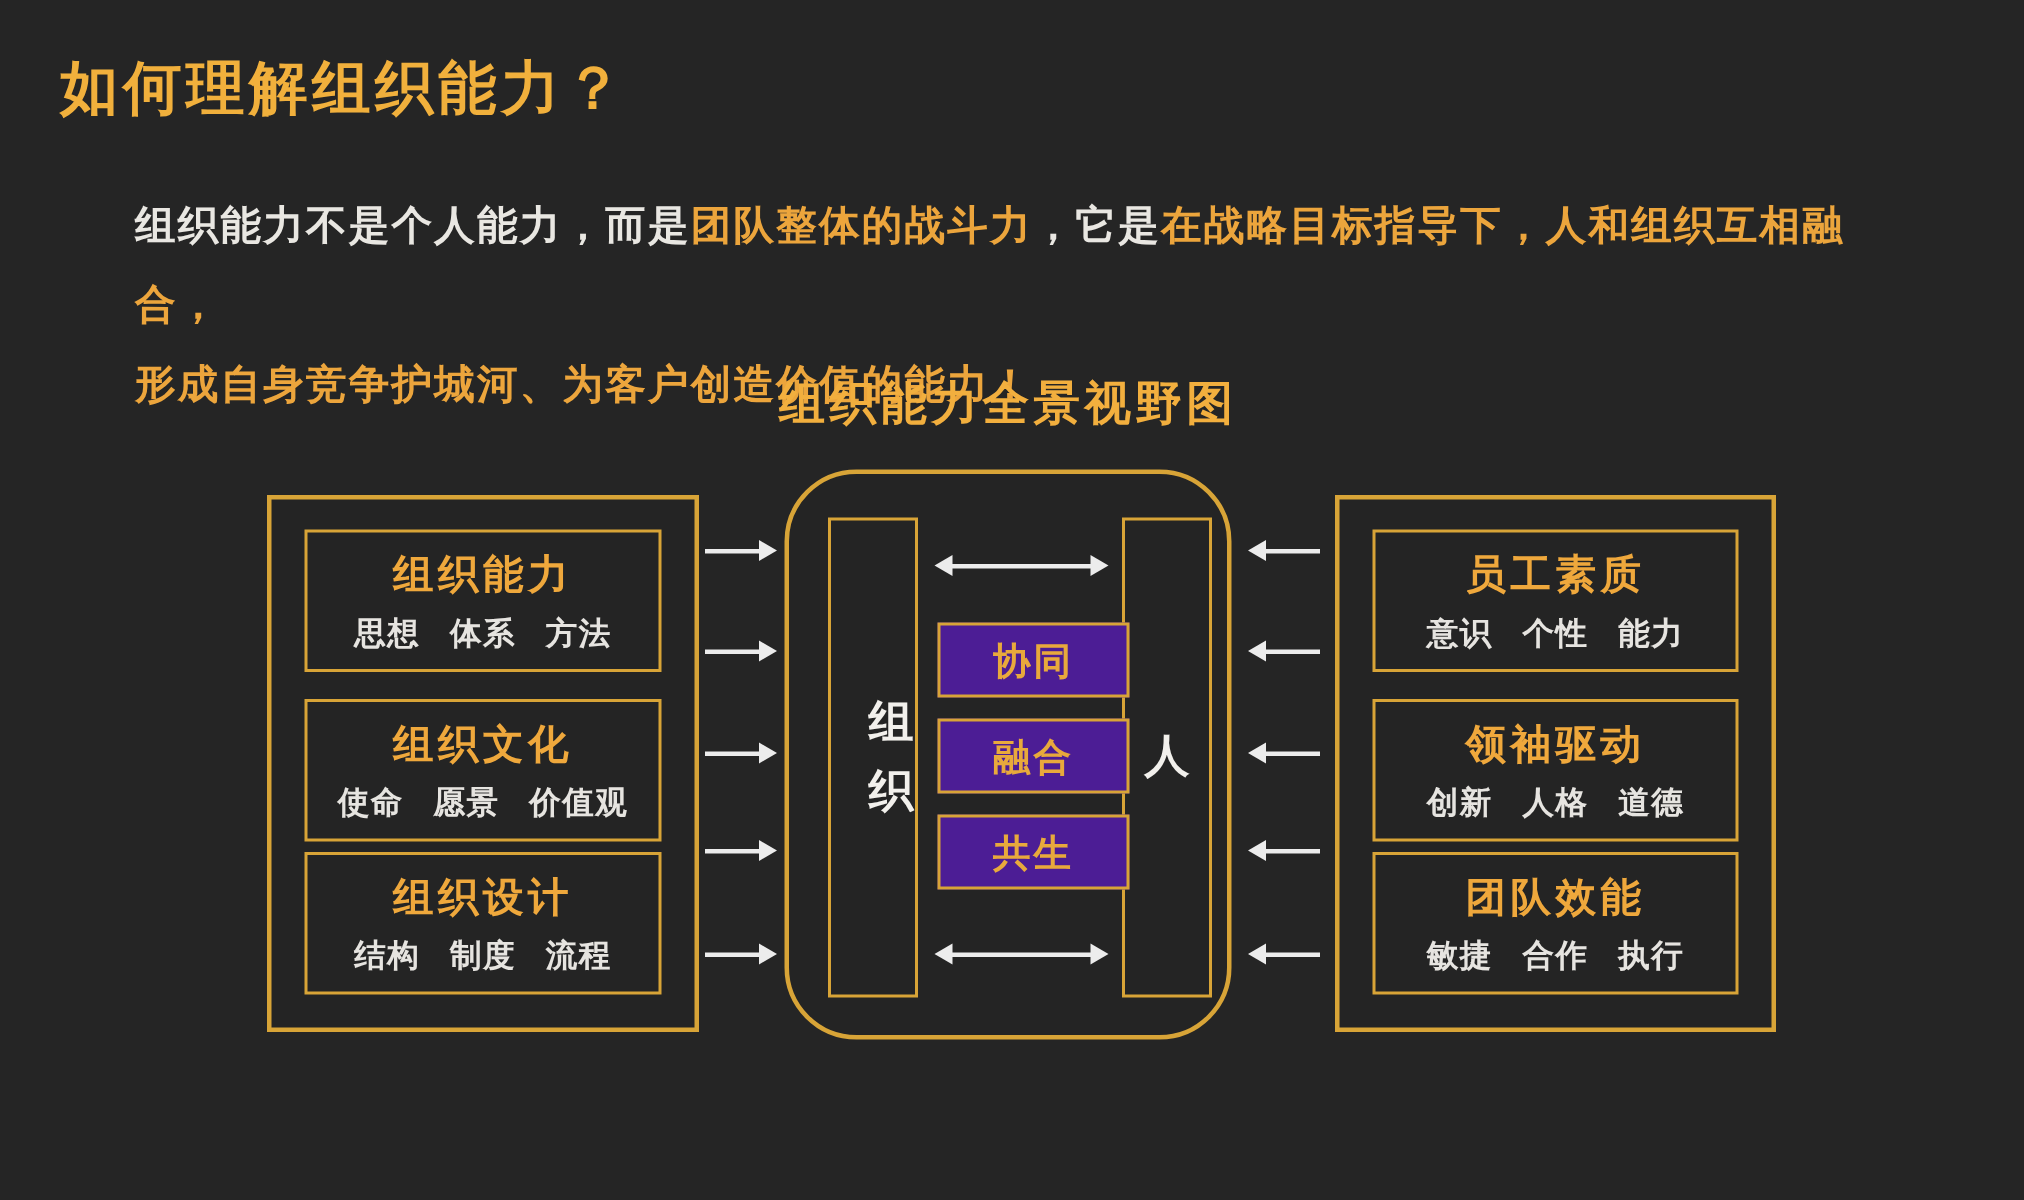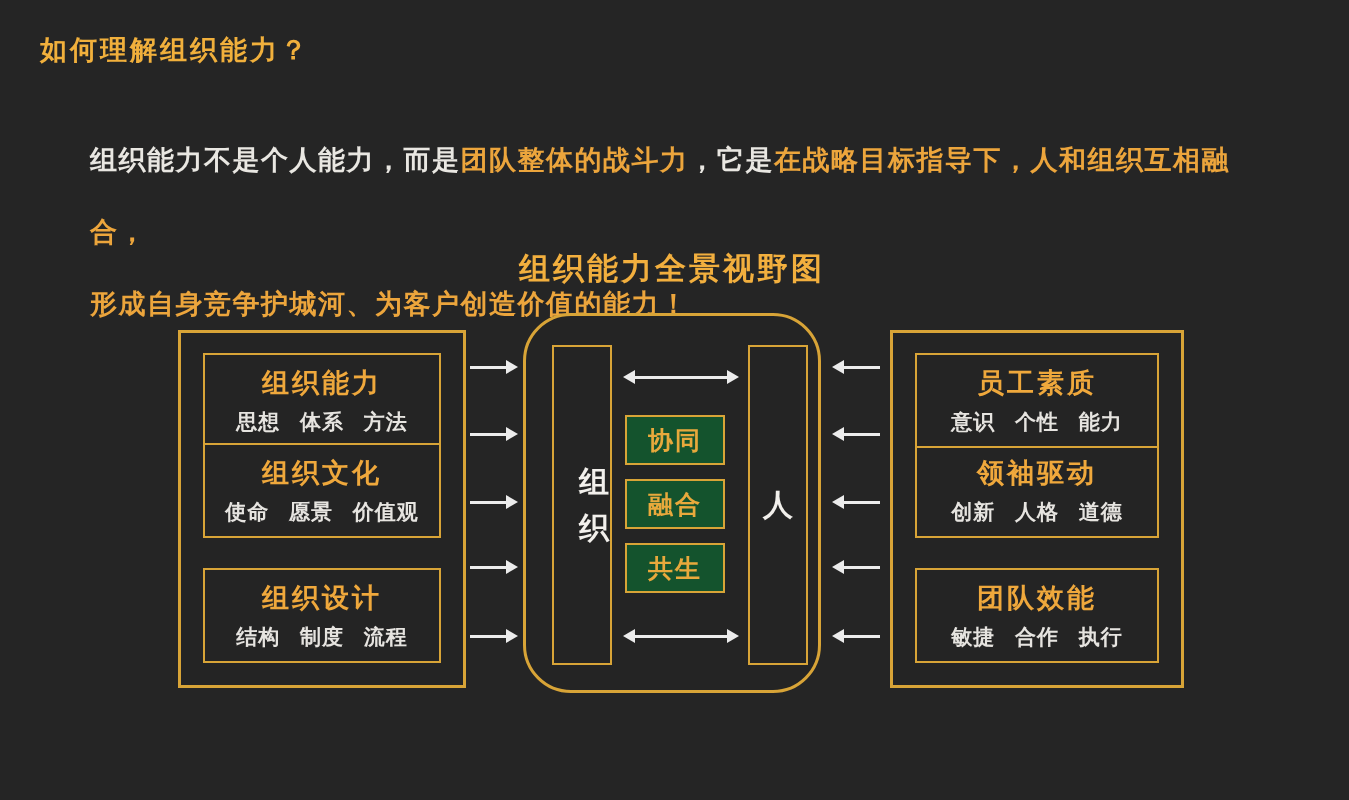--- a/index.html
+++ b/index.html
@@ -6,26 +6,26 @@
   body{
     width:1349px;height:800px;
     background:#252525;
     font-family:"Liberation Sans",sans-serif;
     overflow:hidden;
   }
   #stage{position:relative;width:1349px;height:800px;background:#252525;}
 
   .page-title{
     position:absolute;left:40px;top:32px;
-    font-size:27px;font-weight:bold;color:#f1b03c;letter-spacing:3px;
+    font-size:39px;font-weight:bold;color:#f1b03c;letter-spacing:3px;
   }
 
   .intro{
     position:absolute;left:90px;top:124px;width:1150px;
-    font-size:27px;font-weight:bold;line-height:72px;letter-spacing:1.5px;
+    font-size:27px;font-weight:bold;line-height:53px;letter-spacing:1.5px;
   }
   .t-white{color:#e9e7e2;}
   .t-gold{color:#eca53c;}
 
   .diagram-title{
     position:absolute;left:472px;top:248px;width:400px;text-align:center;
     font-size:31px;font-weight:bold;color:#f2af3e;letter-spacing:3px;
   }
 
   .panel{
@@ -37,42 +37,42 @@
 
   .pbox{
     position:absolute;left:22px;right:22px;height:95px;
     border:2px solid #d8a437;box-sizing:border-box;
     display:flex;flex-direction:column;align-items:center;justify-content:center;
     gap:7px;background:#242424;
   }
   .pbox .heading{font-size:27px;font-weight:bold;color:#efa83c;letter-spacing:3px;}
   .pbox .sub{font-size:21px;font-weight:bold;color:#e6e4e0;letter-spacing:1px;word-spacing:13px;}
   .pbox.b1{top:20px;}
-  .pbox.b2{top:110px;}
+  .pbox.b2{top:133px;}
   .pbox.b3{top:235px;}
 
   .center-box{
     position:absolute;left:523px;top:313px;width:298px;height:380px;
     border:3px solid #d8a437;border-radius:48px;box-sizing:border-box;background:#242424;
   }
   .vbar{
     position:absolute;top:345px;width:60px;height:320px;
     border:2px solid #d8a437;box-sizing:border-box;
     display:flex;align-items:center;justify-content:center;background:#242424;
   }
   .vbar.left{left:552px;padding-left:24px;}
   .vbar.right{left:748px;}
   .vbar .vlabel{
     width:34px;text-align:center;font-size:30px;font-weight:bold;color:#f2f0ec;
     line-height:46px;word-break:break-all;
   }
   .mbox{
-    position:absolute;left:625px;width:100px;height:50px;
+    position:absolute;left:625px;width:128px;height:50px;
     border:2px solid #d8a437;box-sizing:border-box;
-    display:flex;align-items:center;justify-content:center;background:#14532d;
+    display:flex;align-items:center;justify-content:center;background:#4c1d95;
   }
   .mbox .mlabel{font-size:25px;font-weight:bold;color:#e8a93c;letter-spacing:2px;}
   .mbox.m1{top:415px;}
   .mbox.m2{top:479px;}
   .mbox.m3{top:543px;}
 
   
   .arr{position:absolute;width:37px;height:3px;background:#ececec;}
   .arr.r::after{
     content:"";position:absolute;right:-11px;top:-6px;width:0;height:0;

